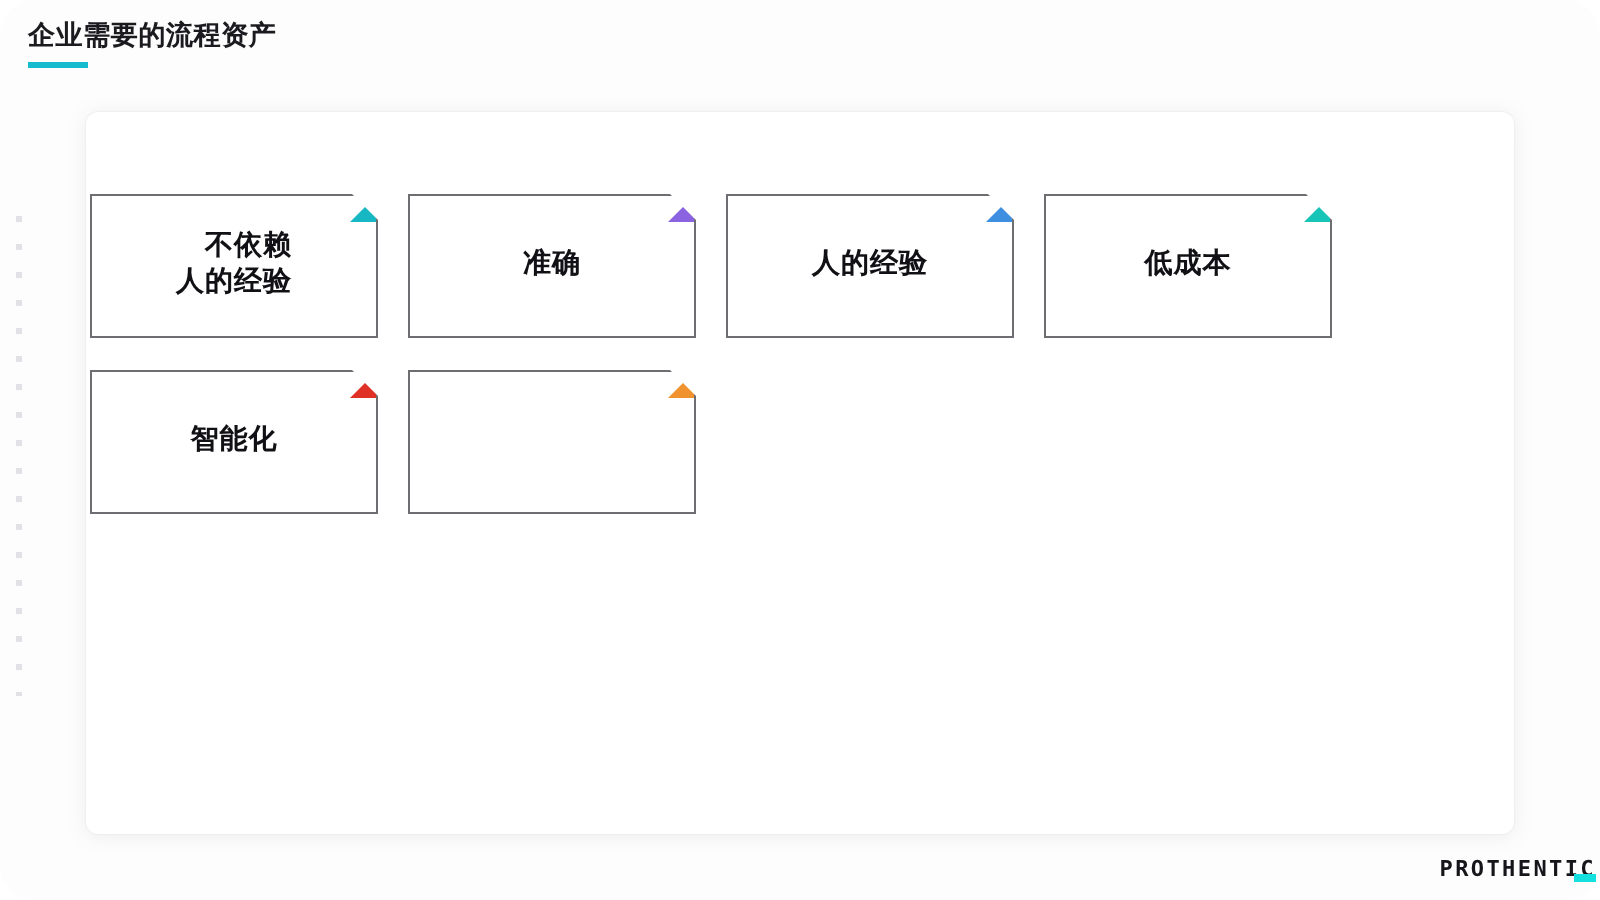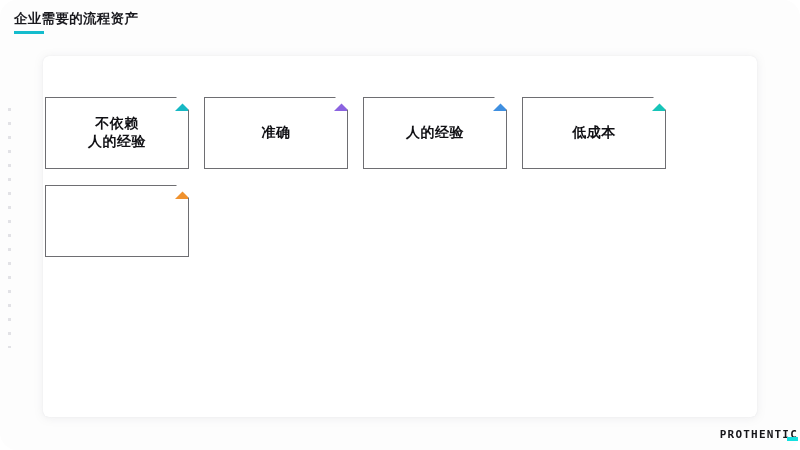--- a/index.html
+++ b/index.html
@@ -98,21 +98,21 @@
   }
   .card-inner {
     font-size: 14px;
     font-weight: 700;
     color: #111115;
     line-height: 1.28;
     letter-spacing: 0.5px;
     padding: 0 6px;
     white-space: pre-line;
   }
-  .card--two-line .card-inner { font-size: 14px; }
+  .card--two-line .card-inner { font-size: 14px; text-align: right; }
 
   
   .fold {
     position: absolute;
     top: 0;
     right: 0;
     width: 0;
     height: 0;
     border-left: 13px solid transparent;
     border-bottom: 13px solid currentColor;
@@ -173,20 +173,24 @@
       </div>
       <div class="card">
         <div class="card-inner">人的经验</div>
         <span class="fold" style="color: rgb(63, 143, 224);"></span>
       </div>
       <div class="card">
         <div class="card-inner">低成本</div>
         <span class="fold" style="color: rgb(23, 196, 184);"></span>
       </div>
       <div class="card">
+        <div class="card-inner">智能化</div>
+        <span class="fold" style="color: rgb(224, 49, 39);"></span>
+      </div>
+      <div class="card">
         <span class="fold" style="color: rgb(240, 146, 46);"></span>
       </div>
     </div>
 
   <div class="brand">
     <div class="brand-text">PROTHENTIC</div>
     <div class="brand-accent" style="background: rgb(20, 224, 224);"></div>
   </div>
 
 </div>

